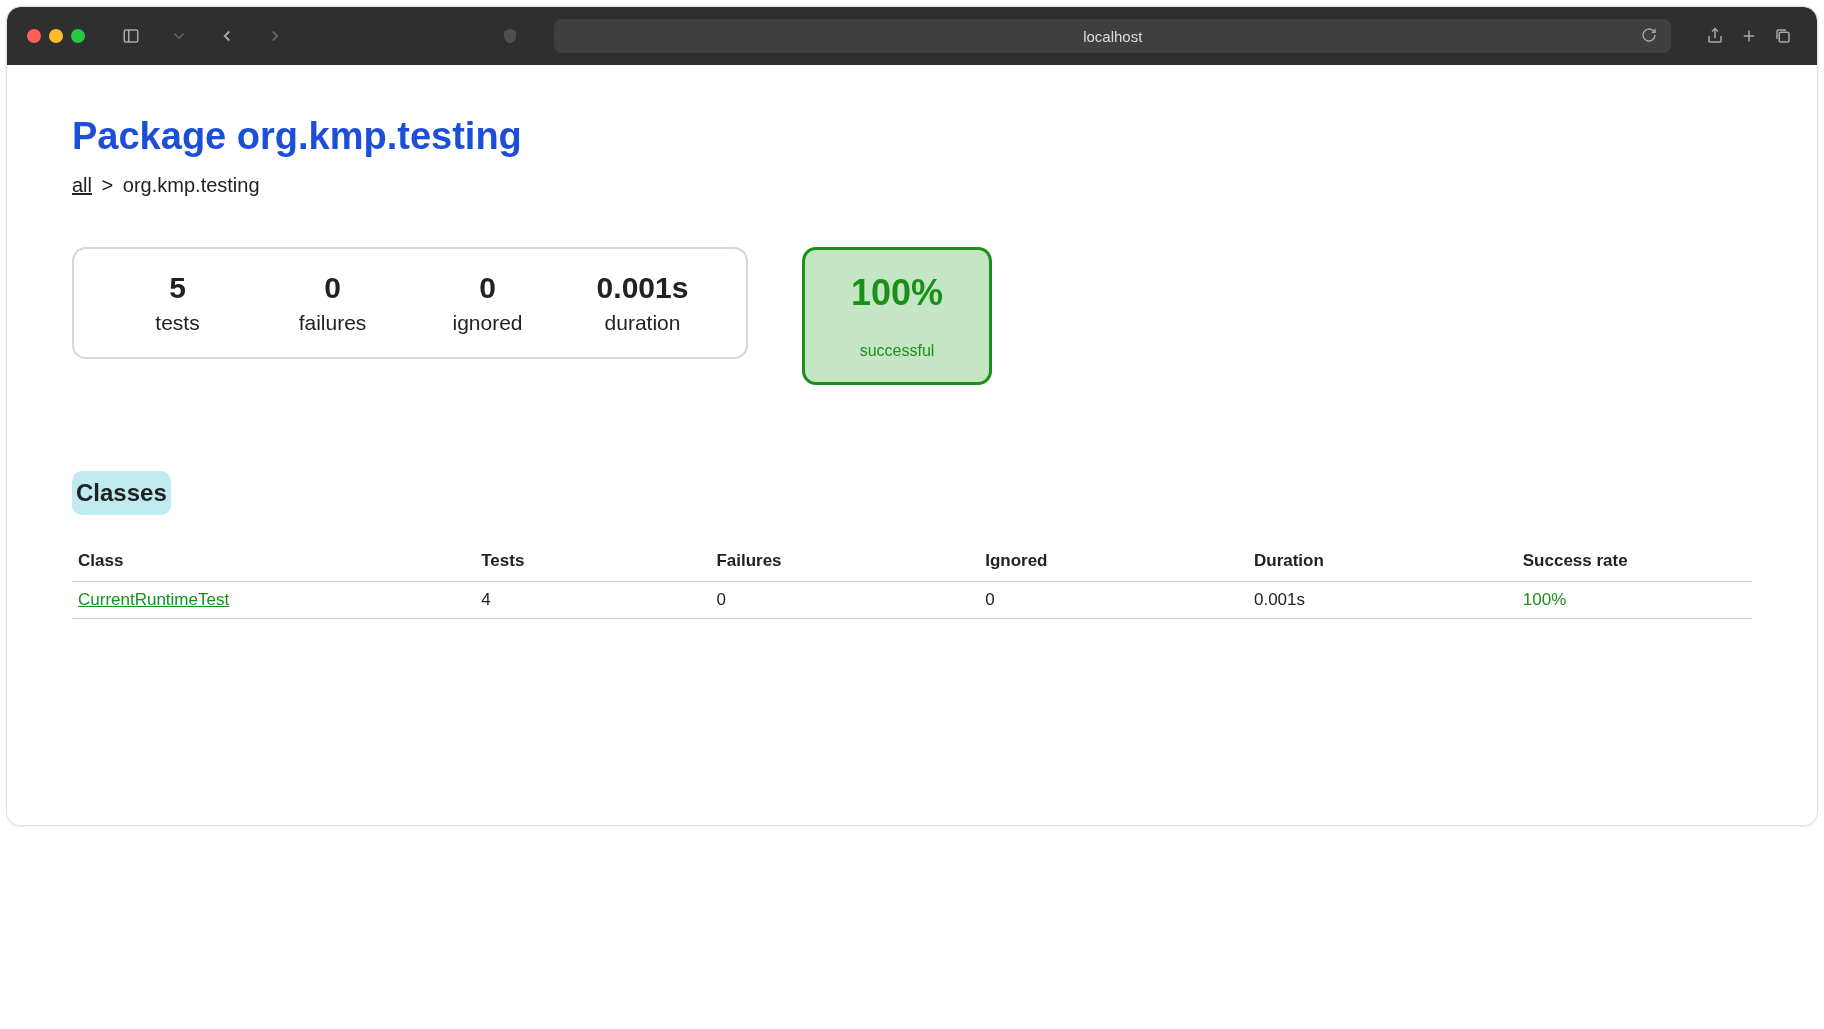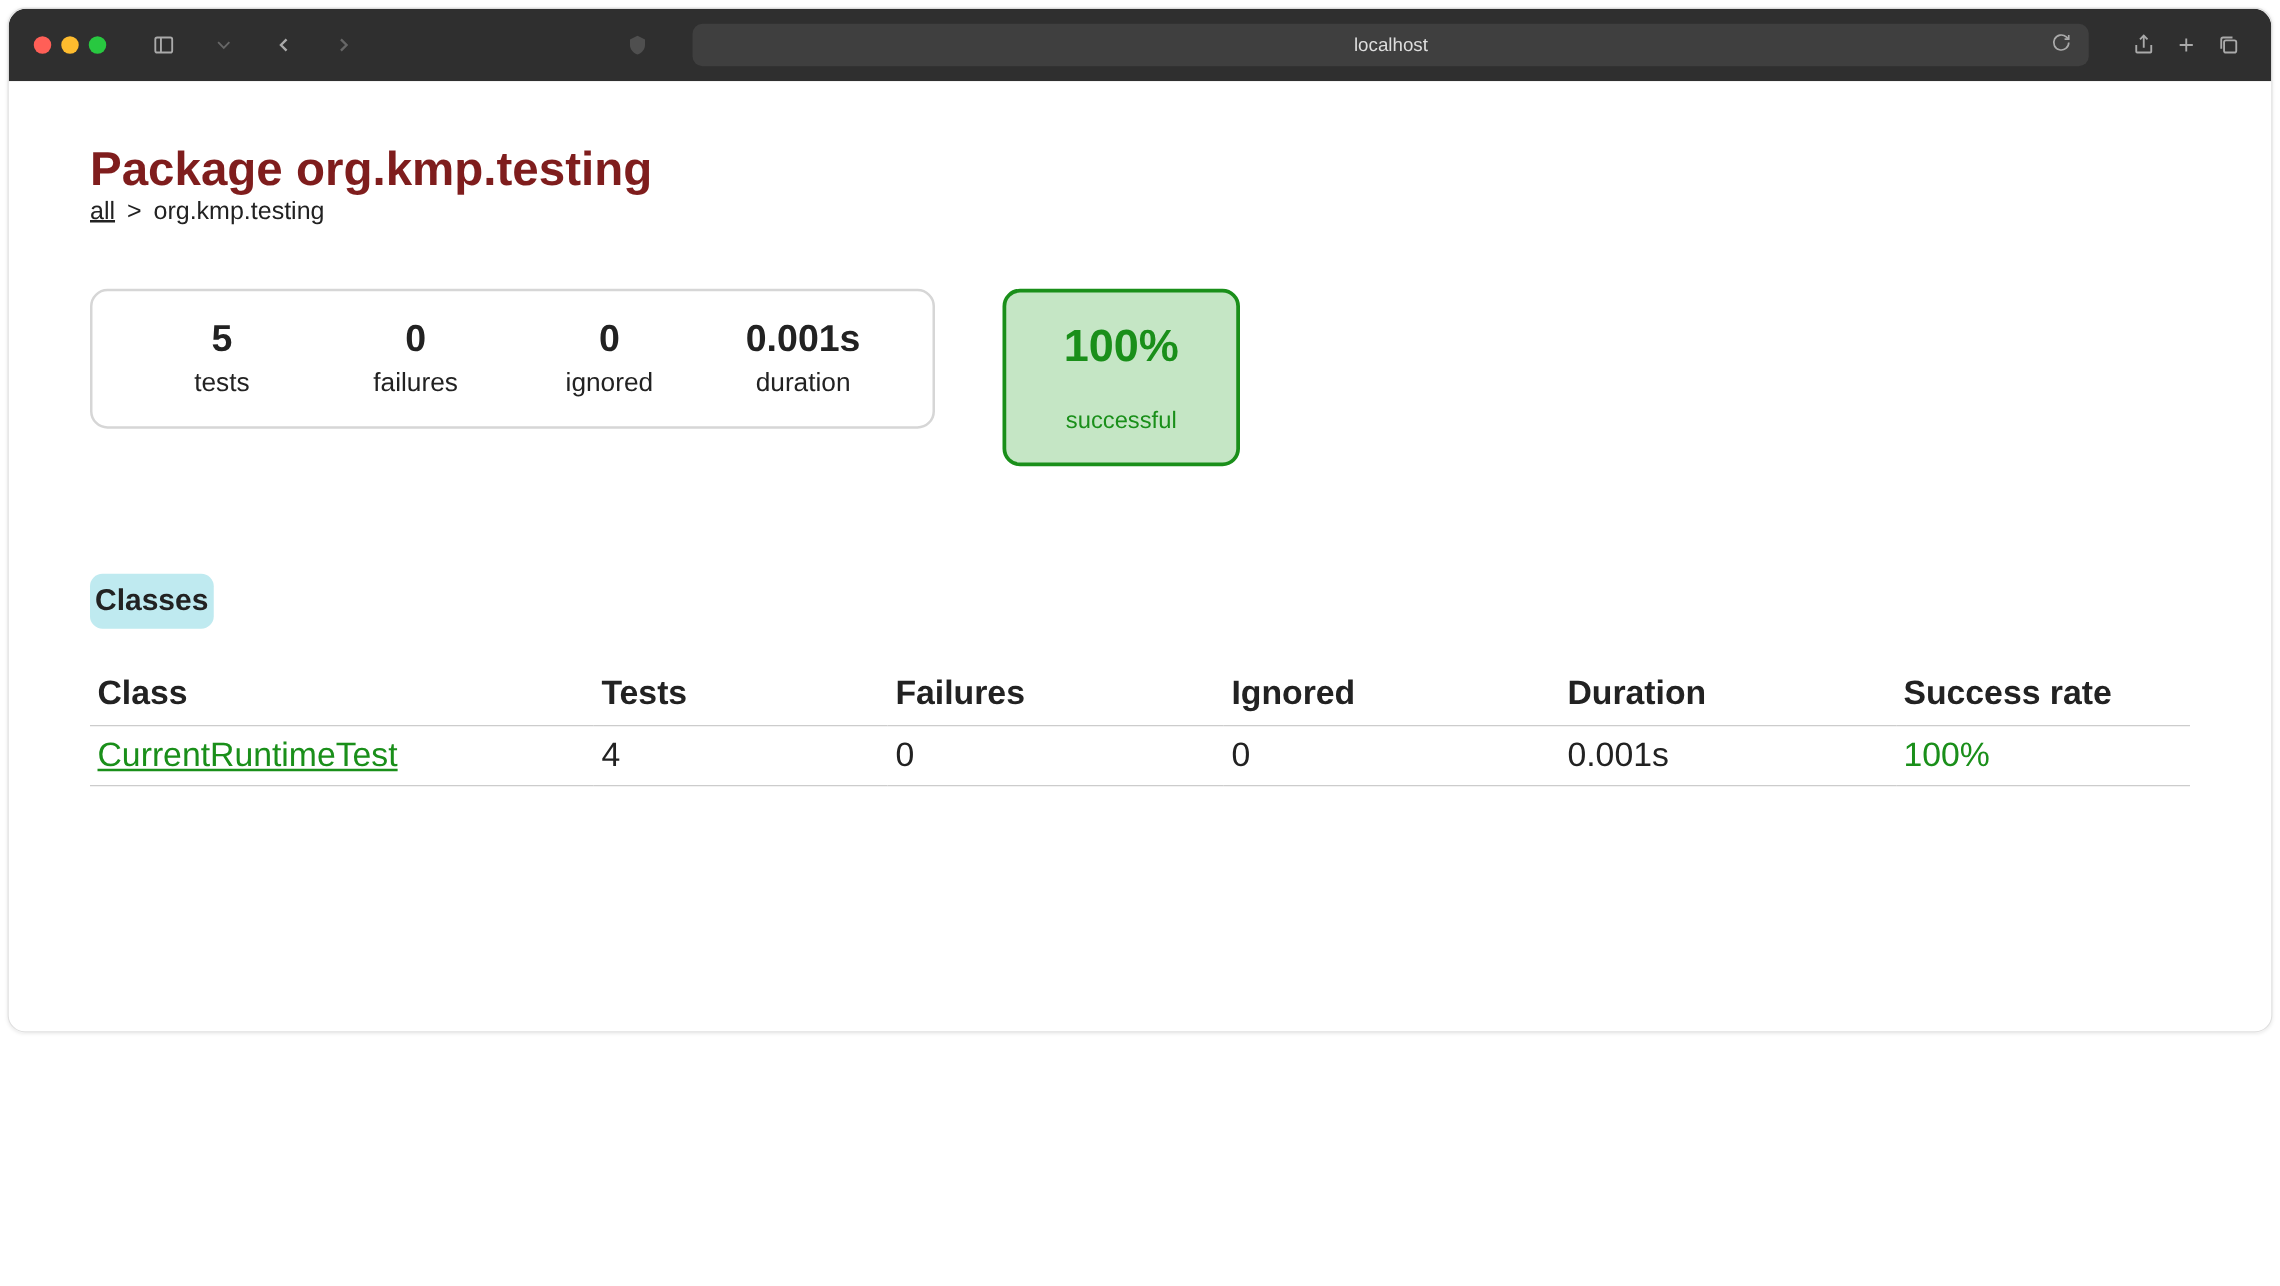--- a/index.html
+++ b/index.html
@@ -57,21 +57,22 @@
       padding: 50px 65px;
       background: #fff;
       border-bottom-left-radius: 14px;
       border-bottom-right-radius: 14px;
       min-height: 760px;
       position: relative;
     }
     .page-title {
       font-size: 38px;
       font-weight: 700;
-      color: #7f1d1d;
+      color: #1d4ed8;
+      margin-bottom: 16px;
     }
     .breadcrumb {
       font-size: 20px;
       color: #222;
       margin-bottom: 50px;
     }
     .breadcrumb a { color: #222; text-decoration: underline; }
     .breadcrumb .sep { margin: 0 4px; }
 
     .summary-row { display: flex; gap: 54px; align-items: flex-start; margin-bottom: 86px; }
@@ -104,40 +105,40 @@
       text-align: center;
       min-width: 190px;
     }
     .success-value {
       font-size: 36px;
       font-weight: 700;
       color: #1a8f1a;
       margin-bottom: 4px;
     }
     .success-label {
-      font-size: 19px;
+      font-size: 16px;
       color: #1a8f1a;
       margin-top: 28px;
     }
 
     .tab-label {
       display: inline-block;
       background: #bfeaf0;
       border-radius: 10px;
       padding: 8px 4px;
       font-size: 24px;
       font-weight: 700;
       color: #222;
       margin-bottom: 28px;
     }
 
     table {
       width: 100%;
       border-collapse: collapse;
-      font-size: 27px;
+      font-size: 17px;
     }
     th {
       text-align: left;
       font-weight: 700;
       color: #222;
       padding: 8px 6px 10px;
       border-bottom: 1px solid #ccc;
     }
     td {
       padding: 8px 6px;

